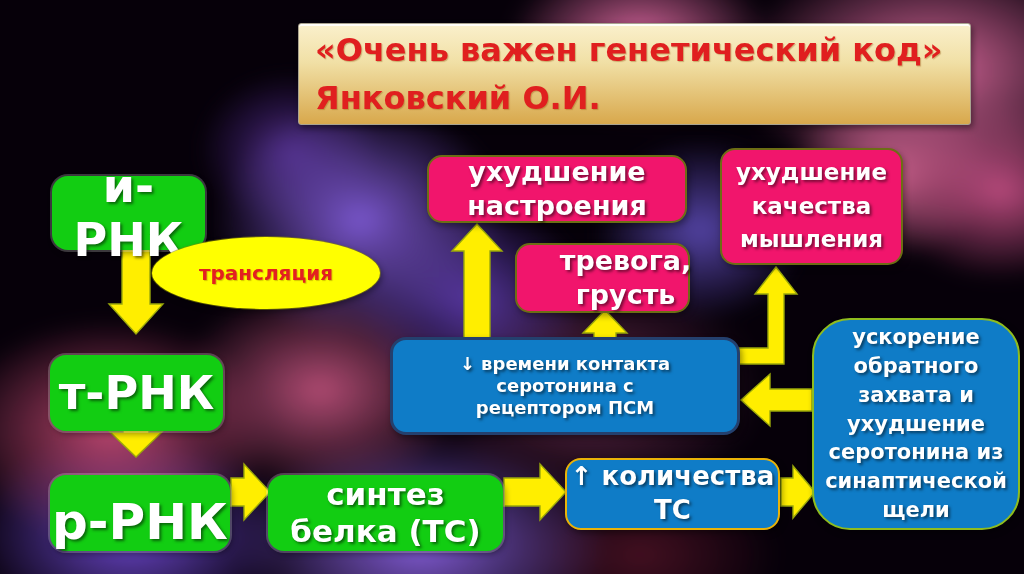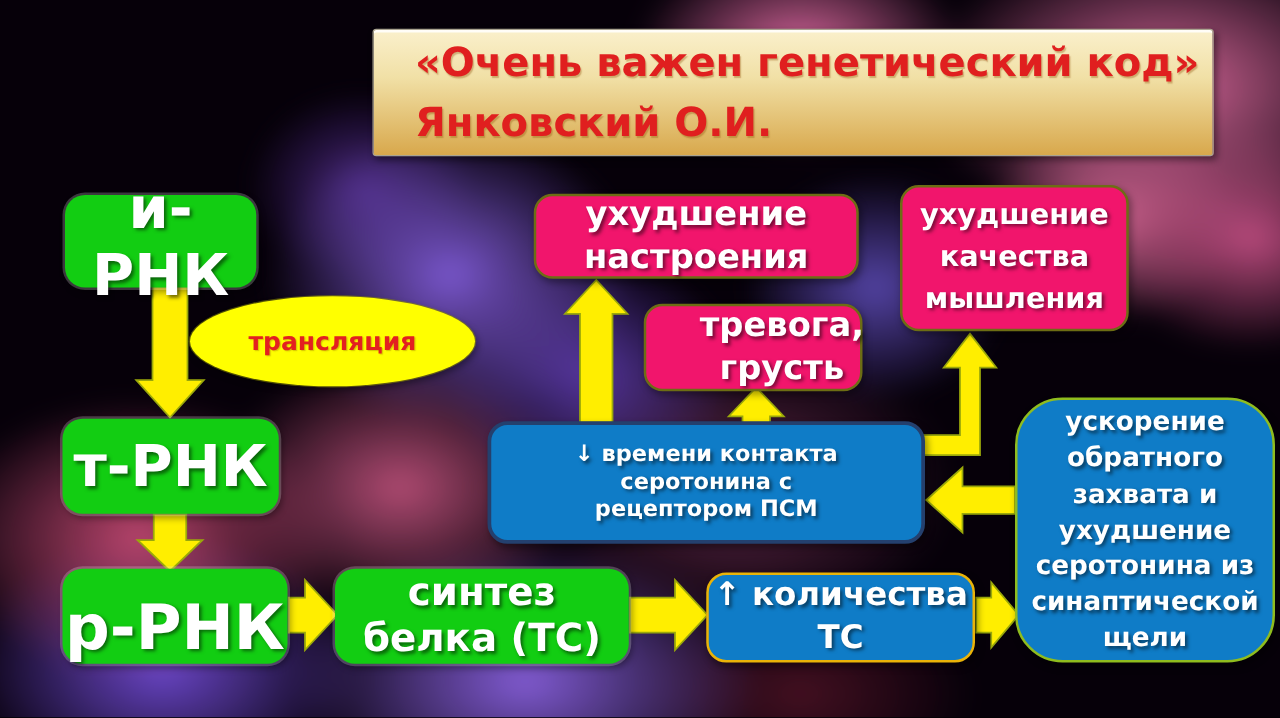--- a/index.html
+++ b/index.html
@@ -36,28 +36,29 @@
     white-space:pre-line;
     text-shadow:2px 2px 3px rgba(0,0,0,0.5);
   }
   .title-box{
     left:298px;top:23px;width:673px;height:102px;
     background:linear-gradient(180deg,var(--c-title-bg-top,#faf0cc) 0%,#f1e0a6 38%,var(--c-title-bg-bottom,#d8a84c) 100%);
     border:1px solid #a9a390;border-radius:3px;
     box-shadow:inset 0 2px 0 rgba(255,255,255,0.85), 2px 3px 6px rgba(0,0,0,0.45);
     color:var(--c-title-text,#e01f1f);
     font-size:32px;line-height:1.5;
-    justify-content:flex-start;text-align:left;padding-left:33px;
+    justify-content:flex-start;text-align:left;padding-left:16px;
     text-shadow:1px 1px 1px rgba(150,90,20,0.4);
     z-index:4;
   }
   .green{
     background:var(--c-green,#12cd12);
     border-radius:16px;
     box-shadow:0 0 0 2px rgba(255,255,255,0.22), 2px 3px 6px rgba(0,0,0,0.4);
+    margin-top:20px;
   }
   .pink{
     background:var(--c-pink,#f1156c);
     border:2px solid #6d6d14;border-radius:15px;
     box-shadow:2px 3px 6px rgba(0,0,0,0.35);
   }
   .blue{
     background:var(--c-blue,#0f7cc7);
     border-radius:16px;
     box-shadow:2px 3px 6px rgba(0,0,0,0.4);

